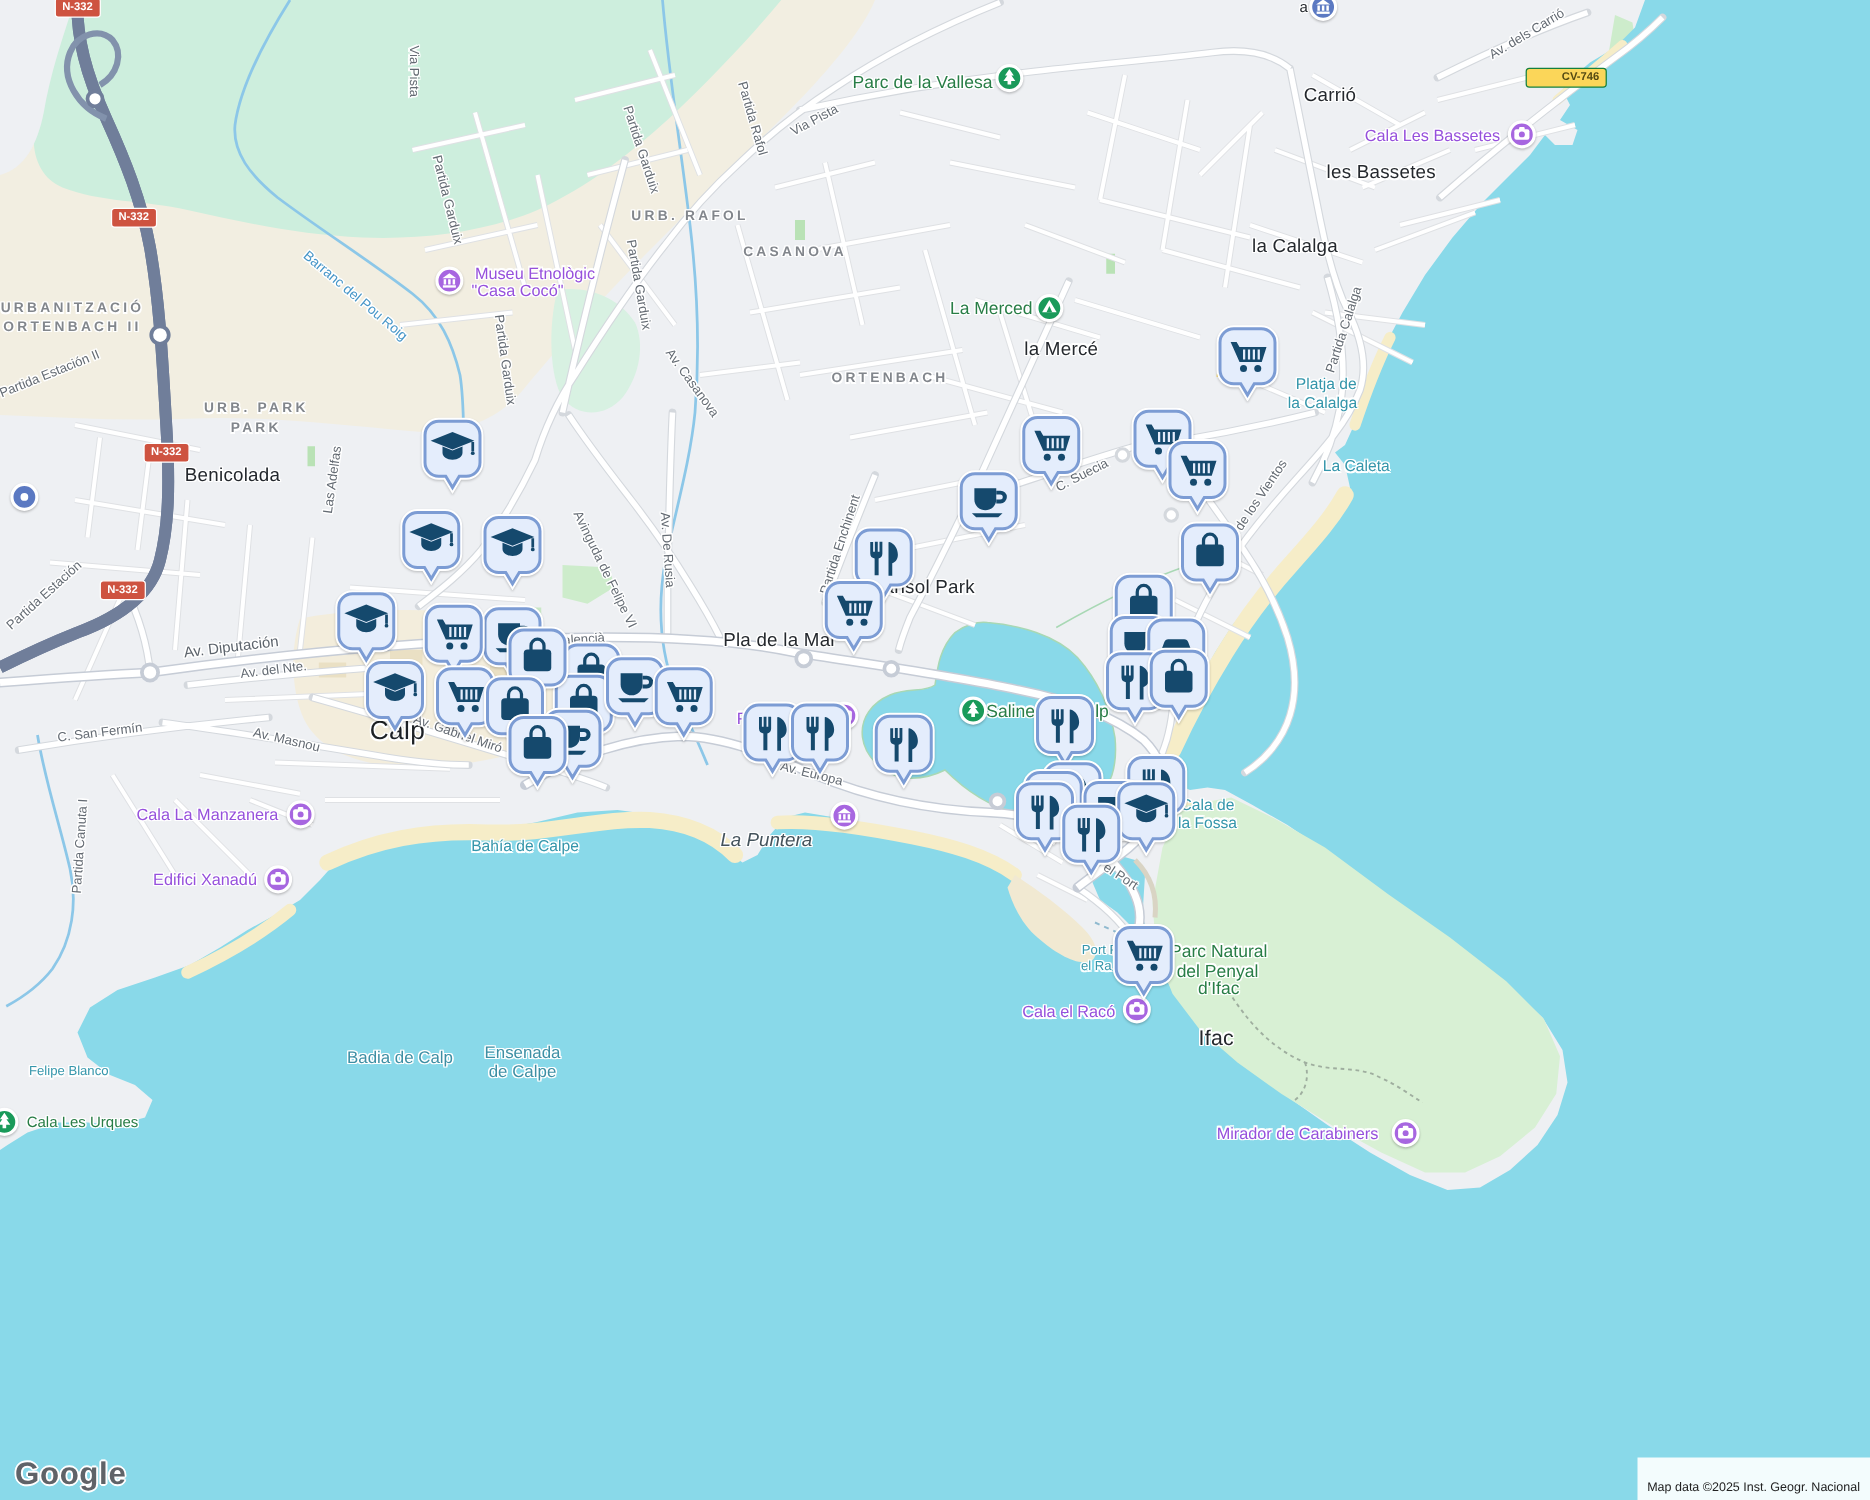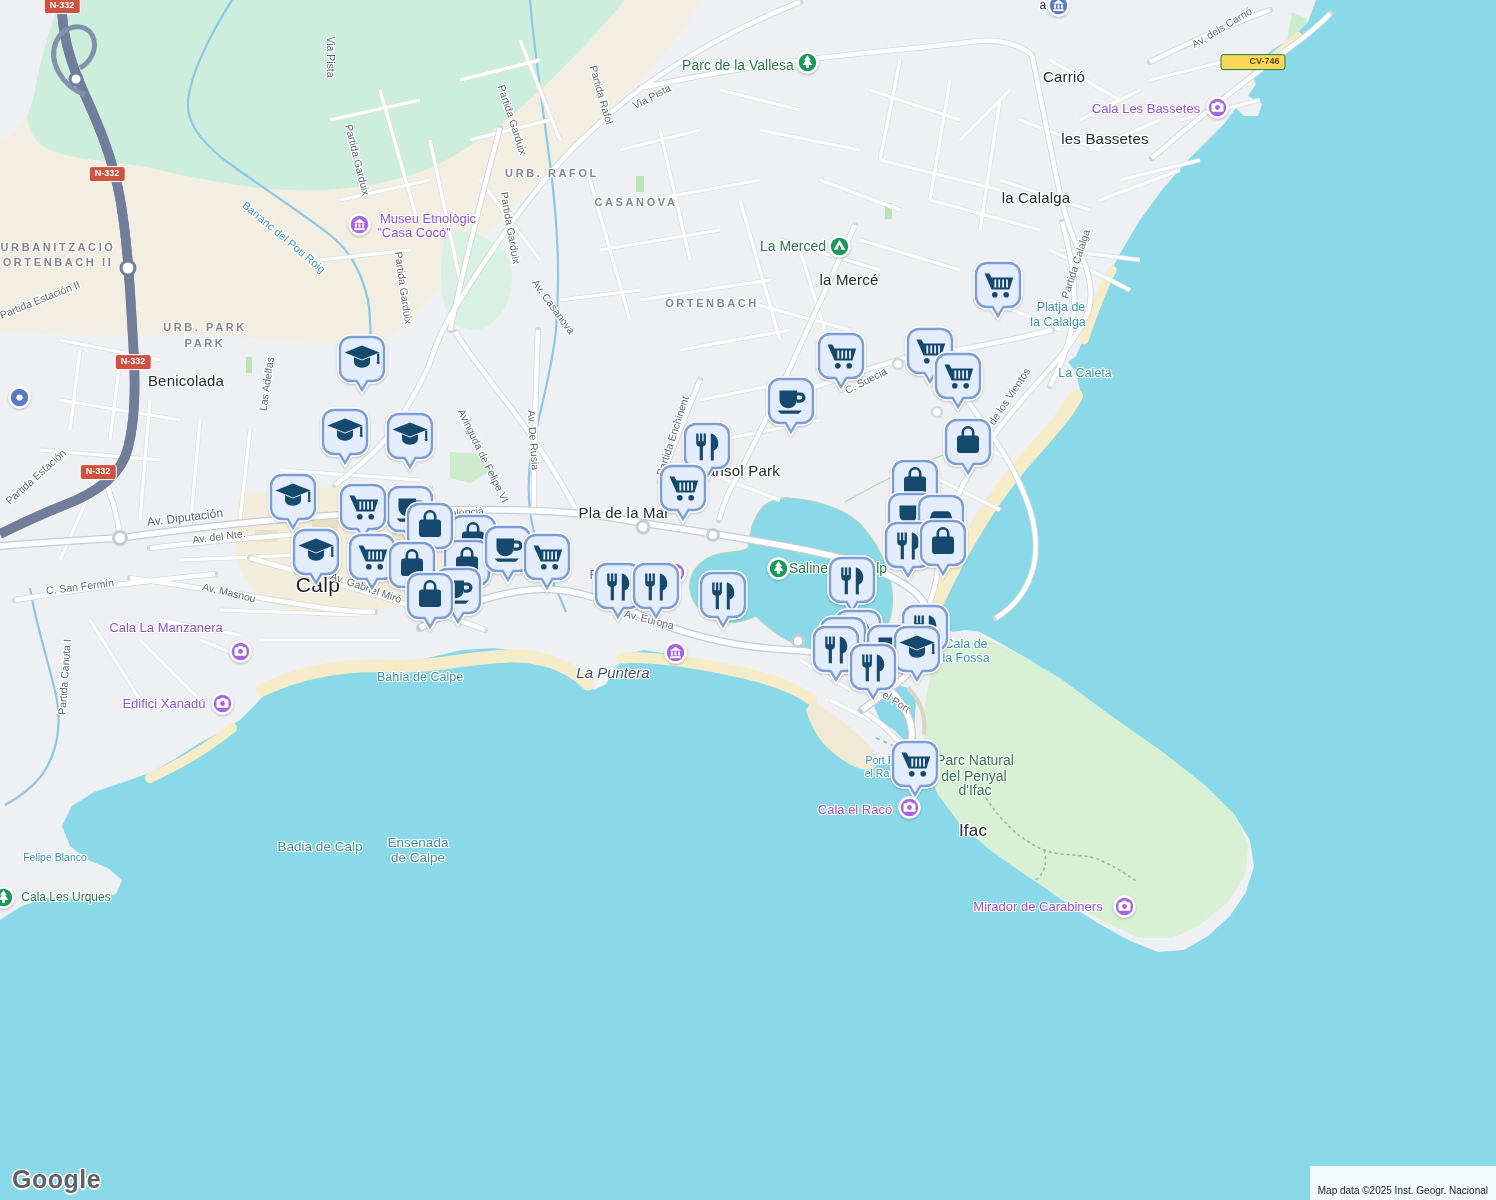--- a/index.html
+++ b/index.html
@@ -254,21 +254,21 @@
       <div class="lbl green" style="left: 738px; top: 66px; transform: translate(-50%, -50%) rotate(0deg);">Parc de la Vallesa</div>
       <div class="lbl green" style="left: 793px; top: 247px; transform: translate(-50%, -50%) rotate(0deg);">La Merced</div>
       <div class="lbl green" style="left: 789px; top: 569px; transform: translate(0px, -50%) rotate(0deg);">Salines de Calp</div>
       <div class="lbl green" style="left: 975px; top: 761px; transform: translate(-50%, -50%) rotate(0deg);">Parc Natural</div>
       <div class="lbl green" style="left: 974px; top: 777px; transform: translate(-50%, -50%) rotate(0deg);">del Penyal</div>
       <div class="lbl green" style="left: 975px; top: 791px; transform: translate(-50%, -50%) rotate(0deg);">d'Ifac</div>
       <div class="lbl green" style="left: 66px; top: 898px; font-size: 12px; transform: translate(-50%, -50%) rotate(0deg);">Cala Les Urques</div>
       <div class="lbl purple" style="left: 428px; top: 219px; transform: translate(-50%, -50%) rotate(0deg);">Museu Etnològic</div>
       <div class="lbl purple" style="left: 414px; top: 233px; transform: translate(-50%, -50%) rotate(0deg);">"Casa Cocó"</div>
       <div class="lbl purple" style="left: 1146px; top: 109px; transform: translate(-50%, -50%) rotate(0deg);">Cala Les Bassetes</div>
-      <div class="lbl purple" style="left: 166px; top: 628px; transform: translate(-50%, -50%) rotate(0deg);">Cala La Manzanera</div>
+      <div class="lbl purple" style="left: 166px; top: 652px; transform: translate(-50%, -50%) rotate(0deg);">Cala La Manzanera</div>
       <div class="lbl purple" style="left: 164px; top: 704px; transform: translate(-50%, -50%) rotate(0deg);">Edifici Xanadú</div>
       <div class="lbl purple" style="left: 855px; top: 810px; transform: translate(-50%, -50%) rotate(0deg);">Cala el Racó</div>
       <div class="lbl purple" style="left: 1038px; top: 907px; transform: translate(-50%, -50%) rotate(0deg);">Mirador de Carabiners</div>
       <div class="lbl purple" style="left: 597px; top: 575px; transform: translate(-50%, -50%) rotate(0deg);">Fa</div>
       <div class="shield nat" style="left: 62px; top: 6px;">N-332</div>
       <div class="shield nat" style="left: 107px; top: 174px;">N-332</div>
       <div class="shield nat" style="left: 133px; top: 362px;">N-332</div>
       <div class="shield nat" style="left: 98px; top: 472px;">N-332</div>
       <div class="shield reg" style="left: 1253px; top: 62px;">CV-746</div>
       <div class="poi" style="left: 359px; top: 224px;"><svg width="27" height="27" viewBox="0 0 26 26">

